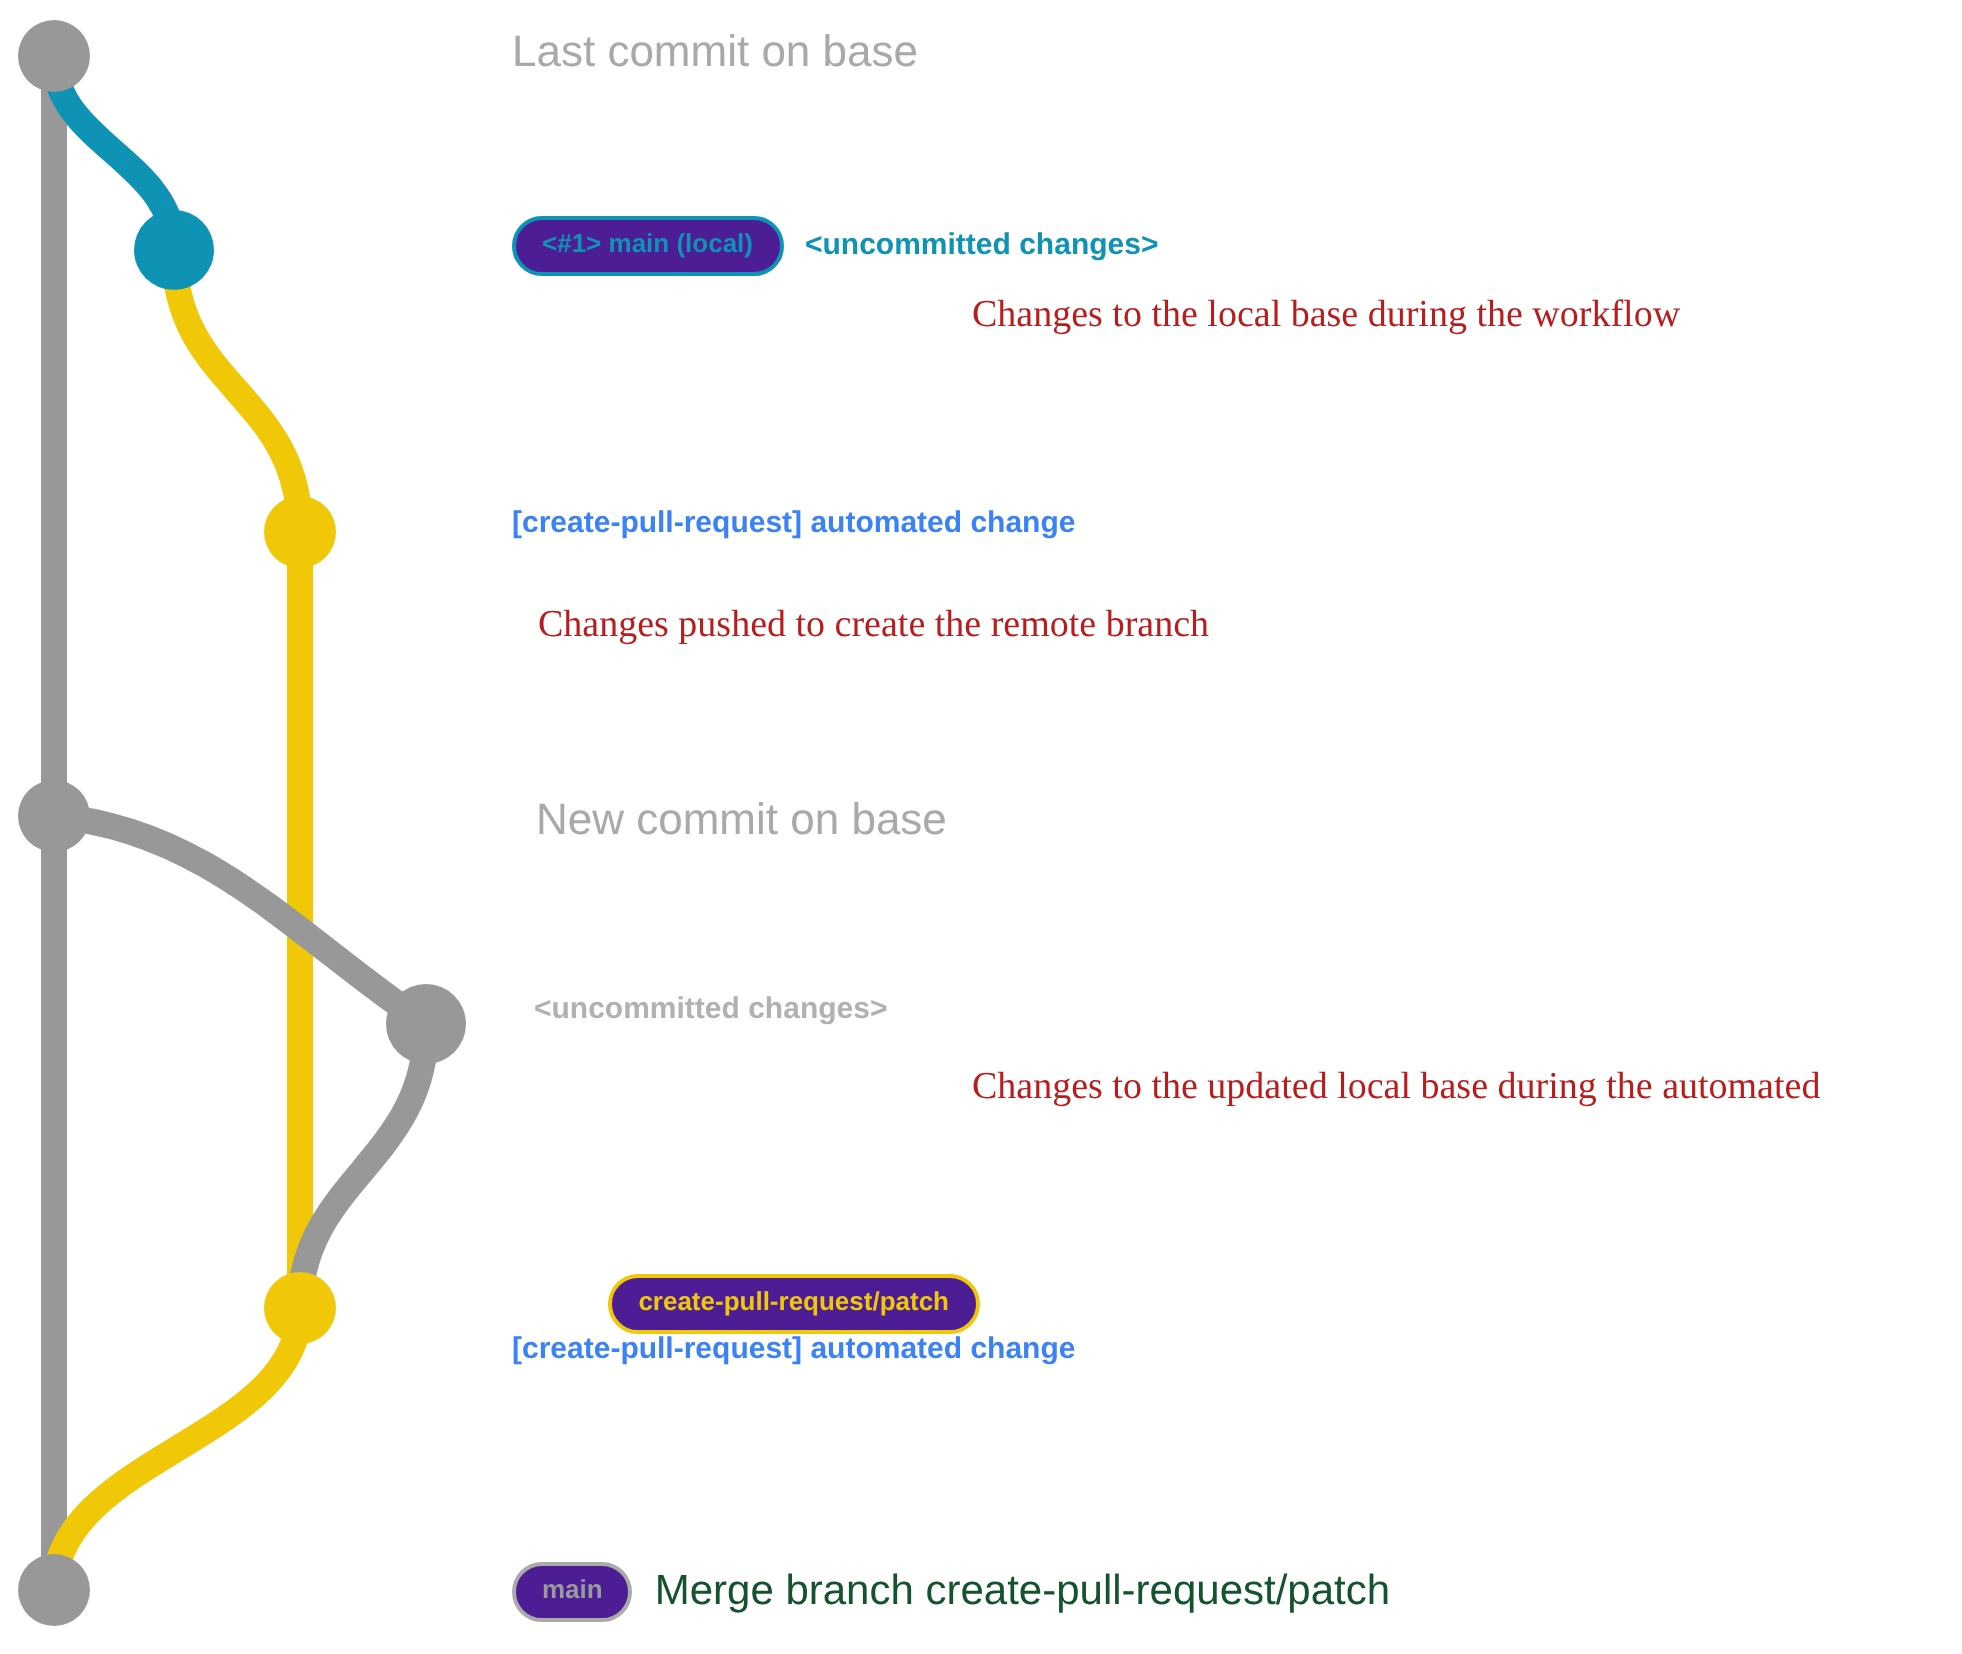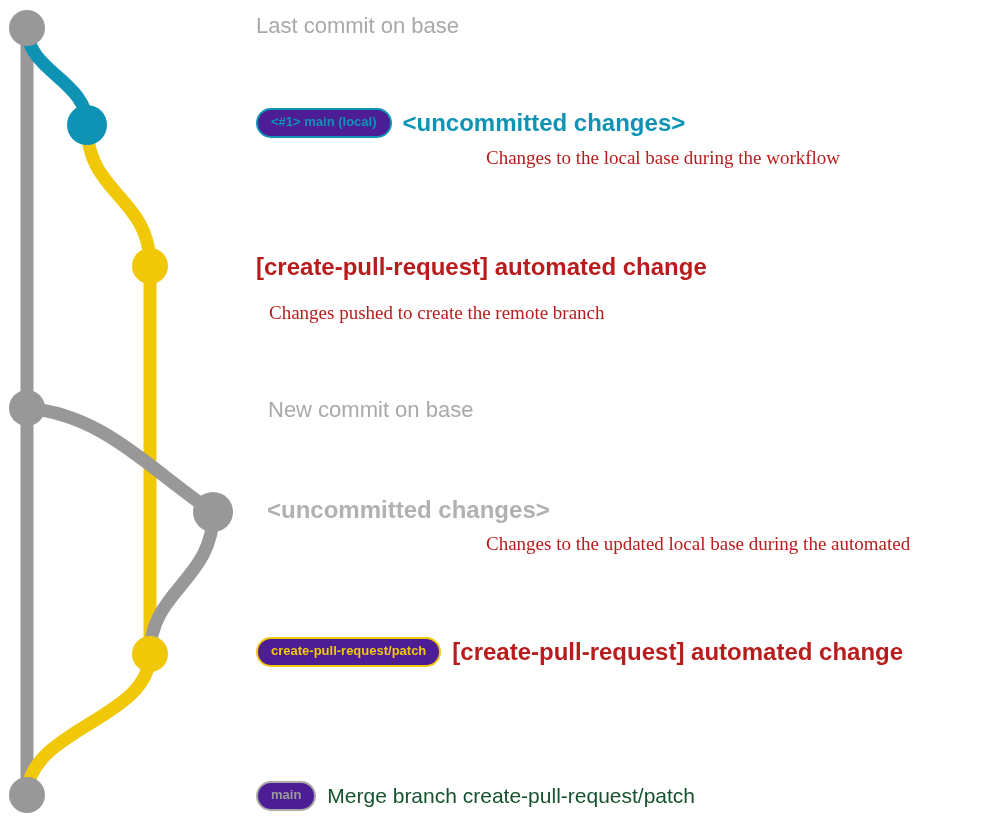--- a/index.html
+++ b/index.html
@@ -27,29 +27,29 @@
     line-height:1.15;
     white-space:nowrap;
     background:#4c1d95;
     font-family:"Liberation Sans", sans-serif;
   }
   .pill.teal{border-color:#0f93b5;color:#0f93b5;}
   .pill.gray{border-color:#aaaaaa;color:#9a9a9a;}
   .pill.yellow{border-color:#f0c808;color:#f0c808;}
 
   .subject{
-    font-size:24px;
+    font-size:15px;
     font-weight:bold;
     white-space:nowrap;
     font-family:"Liberation Sans", sans-serif;
     line-height:1.1;
   }
   .subject.teal{color:#0f93b5;}
   .subject.gray{color:#b1b1b1;}
-  .subject.yellow{color:#b91c1c;}
+  .subject.yellow{color:#3b82f6;}
 
   .plainsubject{
     font-size:21px;
     font-weight:normal;
     color:#14532d;
     white-space:nowrap;
     font-family:"Liberation Sans", sans-serif;
   }
 
   .note{
@@ -121,21 +121,21 @@
   <div class="note" style="left:269px;top:290px;margin-top:12px;">Changes pushed to create the remote branch</div>
 
   <div class="headline" style="left:268px;top:397px;">New commit on base</div>
 
   <div class="row" style="left:256px;top:497px;align-items:center;">
     <span class="pill-gap"></span>
     <span class="subject gray">&lt;uncommitted changes&gt;</span>
   </div>
   <div class="note" style="left:486px;top:533px;">Changes to the updated local base during the automated</div>
 
-  <div class="row" style="left:256px;top:637px;align-items:center;">
+  <div class="row" style="left:256px;top:637px;align-items:center;flex-direction:column;">
     <span class="pill yellow">create-pull-request/patch</span>
     <span class="pill-gap"></span>
     <span class="subject yellow">[create-pull-request] automated change</span>
   </div>
 
   <div class="row" style="left:256px;top:781px;align-items:center;">
     <span class="pill gray">main</span>
     <span class="pill-gap"></span>
     <span class="plainsubject">Merge branch create-pull-request/patch</span>
   </div>

